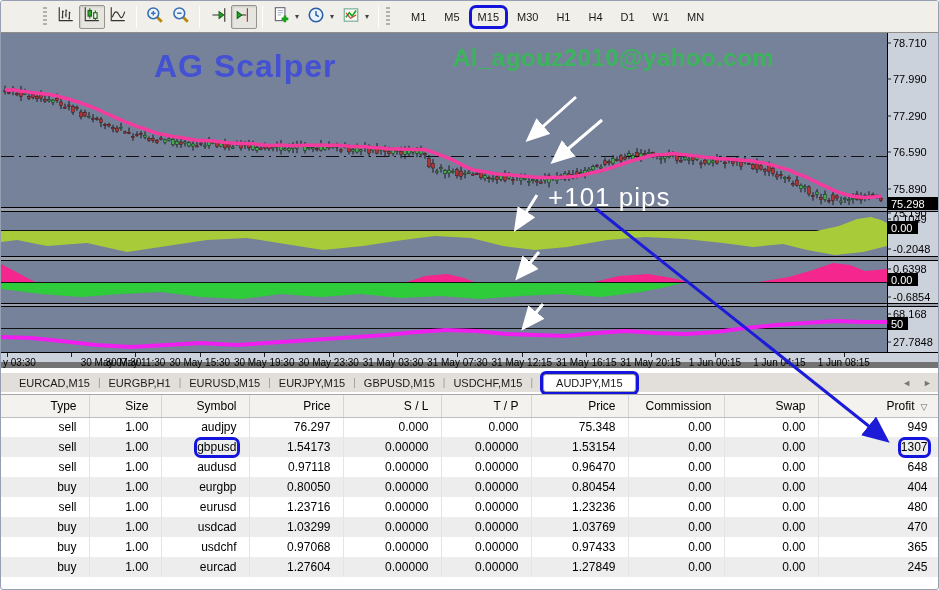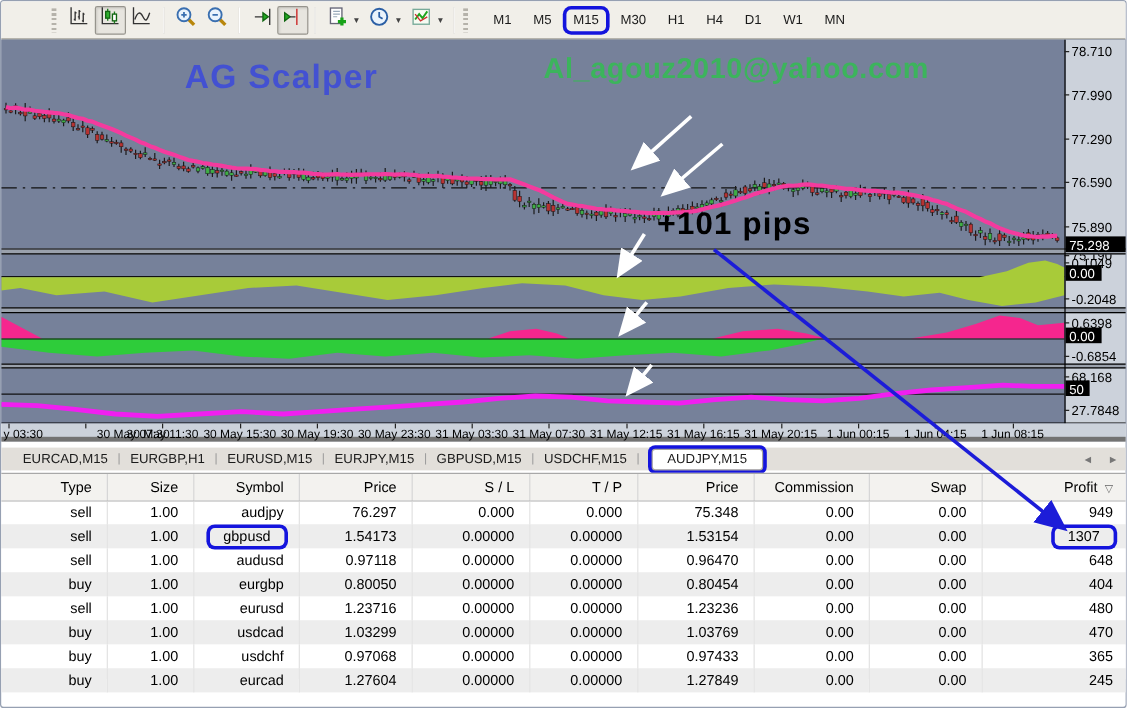--- a/index.html
+++ b/index.html
@@ -14,45 +14,45 @@
   .tbtn.pressed{border:1px solid #96948d;background:#e7e5df;box-shadow:inset 1px 1px 2px rgba(0,0,0,.12)}
   .tsep{width:1px;height:22px;background:#b8b5ad;border-right:1px solid #fff;margin:0 5px}
   .caret{font-size:8px;color:#444;margin:0 4px 0 1px}
   .ddl{display:flex;align-items:center}
   .tf-group{display:flex;align-items:center;margin-left:6px}
   .tf{font-size:11px;color:#1a1a1a;padding:3px 6px;margin:0 3px;background:none;border:none;border-radius:4px;font-family:inherit;cursor:default}
   .tf.active{box-shadow:0 0 0 3px #1414dd}
 
   
   .chart-area{position:absolute;left:0;top:32px;width:939px;height:320px;background:#76819a}
-  .ov-title{position:absolute;left:153px;top:15px;font-size:28px;font-weight:bold;color:#4351d2;letter-spacing:1px}
+  .ov-title{position:absolute;left:153px;top:15px;font-size:32px;font-weight:bold;color:#4351d2;letter-spacing:1px}
   .ov-email{position:absolute;left:452px;top:11px;font-size:24px;font-weight:bold;color:#3cb45c;letter-spacing:.5px}
-  .ov-pips{position:absolute;left:547px;top:138px;font-size:26px;font-weight:bold;color:#000000;letter-spacing:1px}
+  .ov-pips{position:absolute;left:547px;top:149px;font-size:26px;font-weight:normal;color:#ffffff;letter-spacing:1px}
 
   
-  .time-axis{position:absolute;left:0;top:352px;width:939px;height:15px;background:#ccd2db;border-bottom:4px solid #737373}
+  .time-axis{position:absolute;left:0;top:352px;width:939px;height:15px;background:#ccd2db;border-bottom:6px solid #737373}
   .time-axis .tl{position:absolute;top:4px;font-size:10px;color:#000;white-space:nowrap}
   .time-axis .tick{position:absolute;top:0;width:1px;height:4px;background:#222}
 
   
   .tab-bar{position:absolute;left:0;top:372px;width:939px;height:19px;background:#e2dfda;display:flex;align-items:center;padding-left:10px}
   .tab{font-size:11px;color:#1a1a1a;padding:2px 8px;white-space:nowrap;cursor:default}
   .tab.active{background:#fff;border:1px solid #a9a69e;border-radius:3px;box-shadow:0 0 0 3px #1414dd;margin:0 10px;padding:2px 12px}
   .tabsep{color:#999;font-size:10px}
   .tab-scroll{position:absolute;right:8px;top:5px;display:flex;gap:12px}
   .tab-scroll span{font-size:9px;color:#777;line-height:10px;cursor:default}
 
   
   .orders{position:absolute;left:0;top:393px;width:939px;height:172px;background:#f0f0f0;border-top:1px solid #a8a8a8}
   table{border-collapse:collapse;table-layout:fixed;width:939px}
   th{height:22px;background:#f3f2ef;border-bottom:1px solid #bdbdbd;border-right:1px solid #d6d6d6;font-size:12px;font-weight:normal;text-align:right;padding-right:12px;color:#000;white-space:nowrap}
   td{height:20px;font-size:12px;text-align:right;padding-right:12px;border-right:1px solid #e4e4e4;color:#000;white-space:nowrap}
   tr.r-even td{background:#fff}
   tr.r-odd td{background:#ededed}
-  .blue-box{display:inline-block;padding:0 11px;border-radius:4px;box-shadow:0 0 0 3px #1414dd;line-height:15px}
+  .blue-box{display:inline-block;padding:0 0;border-radius:4px;box-shadow:0 0 0 3px #1414dd;line-height:15px}
   .sorticon{font-size:9px;color:#666;margin-left:6px}
 
   
   .anno{position:absolute;left:0;top:0;width:939px;height:590px;pointer-events:none;z-index:30}
 </style>
 </head>
 <body>
 
 <div class="window">
 

